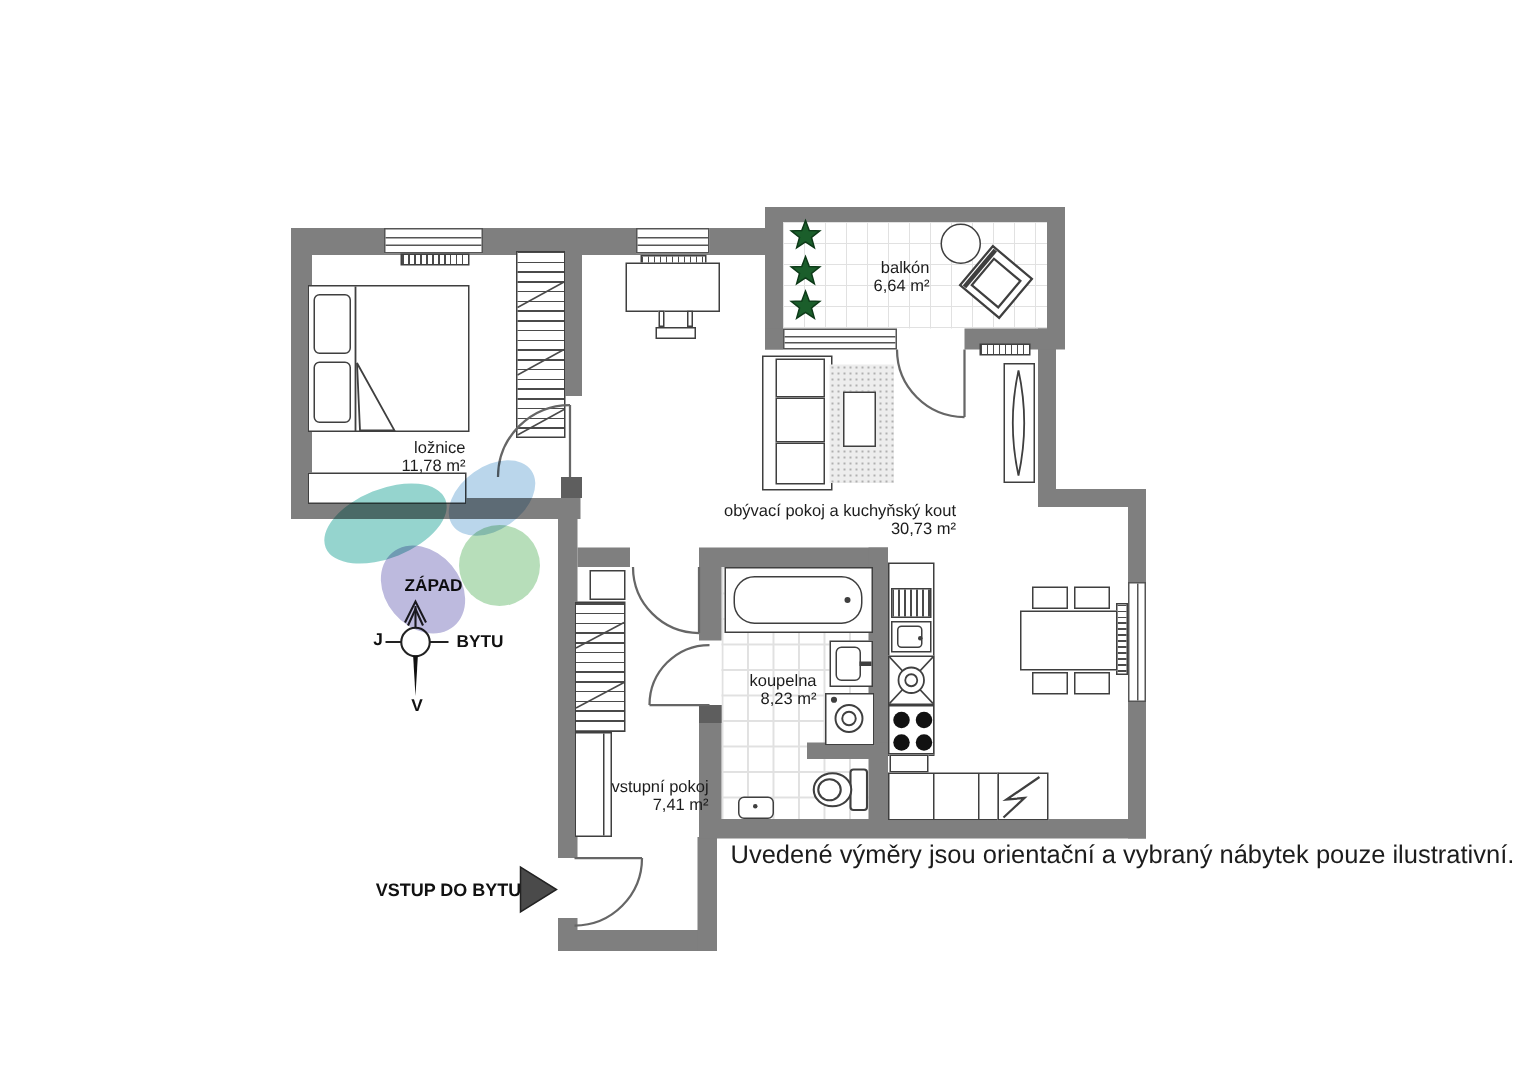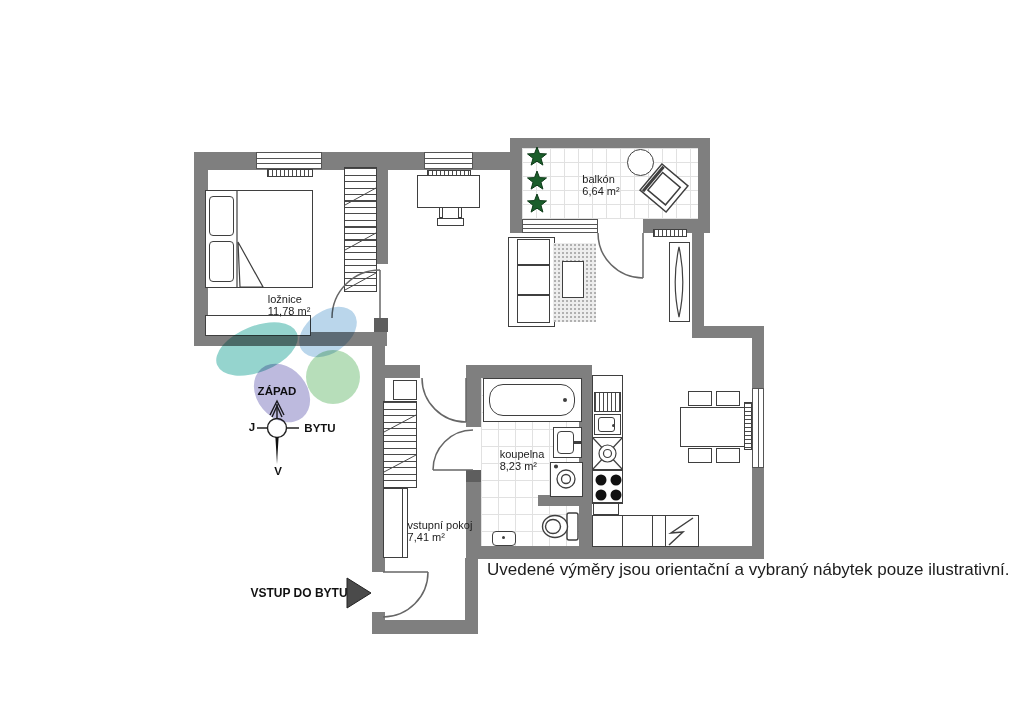--- a/index.html
+++ b/index.html
@@ -11,21 +11,21 @@
   .win{position:absolute;background:#fff;border:1px solid #555;box-sizing:border-box;}
   .win-h::before{content:"";position:absolute;left:0;right:0;top:30%;border-top:1px solid #555;}
   .win-h::after{content:"";position:absolute;left:0;right:0;top:65%;border-top:1px solid #555;}
   .win-v::before{content:"";position:absolute;top:0;bottom:0;left:45%;border-left:1px solid #555;}
   .rad{position:absolute;background:repeating-linear-gradient(90deg,#4a4a4a 0 1px,#fff 1px 4px);border:1px solid #3f3f3f;box-sizing:border-box;}
   .rad-v{position:absolute;background:repeating-linear-gradient(180deg,#4a4a4a 0 1px,#fff 1px 4px);border:1px solid #3f3f3f;box-sizing:border-box;}
   .hatch{position:absolute;background:#fff repeating-linear-gradient(180deg,#4a4a4a 0 1px,transparent 1px 6.5px);border:1.5px solid #3f3f3f;box-sizing:border-box;}
   .tile{position:absolute;background-color:#fff;
         background-image:linear-gradient(#e1e1e1 1px,transparent 1px),linear-gradient(90deg,#e1e1e1 1px,transparent 1px);}
   .stipple{position:absolute;background-color:#ededed;background-image:radial-gradient(#b0b0b0 0.8px,transparent 1px);background-size:4px 4px;}
-  .room-label{position:absolute;transform:translateX(-50%);text-align:left;
+  .room-label{position:absolute;transform:translateX(-50%);text-align:right;
               font-size:11px;line-height:11.5px;color:#1c1c1c;white-space:nowrap;}
   .room-label span{display:block;}
   .bold-label{position:absolute;transform:translateX(-50%);font-weight:bold;font-size:11.5px;
               color:#111;white-space:nowrap;}
   .note-label{position:absolute;font-size:17px;color:#1c1c1c;white-space:nowrap;}
   .svg-overlay{position:absolute;left:0;top:0;z-index:12;pointer-events:none;}
   .watermark{position:absolute;left:376px;top:316px;z-index:50;font-size:80px;font-weight:bold;
              letter-spacing:7px;line-height:80px;color:#c3c3dc;mix-blend-mode:multiply;
              pointer-events:none;white-space:nowrap;}
   .petal{position:absolute;border-radius:50%;mix-blend-mode:multiply;opacity:.85;z-index:49;pointer-events:none;}
@@ -225,30 +225,34 @@
   </svg>
 
   <div class="room-label" style="left:289px;top:294px;">
     <span>ložnice</span>
     <span>11,78 m²</span>
   </div>
   <div class="room-label" style="left:601px;top:174px;">
     <span>balkón</span>
     <span>6,64 m²</span>
   </div>
+  <div class="room-label" style="left:560px;top:336px;">
+    <span>obývací pokoj a kuchyňský kout</span>
+    <span>30,73 m²</span>
+  </div>
   <div class="room-label" style="left:522px;top:449px;">
     <span>koupelna</span>
     <span>8,23 m²</span>
   </div>
   <div class="room-label" style="left:440px;top:520px;">
     <span>vstupní pokoj</span>
     <span>7,41 m²</span>
   </div>
 
-  <div class="bold-label" style="left:277px;top:385px;">ZÁPAD</div>
+  <div class="bold-label" style="left:289px;top:385px;">ZÁPAD</div>
   <div class="bold-label" style="left:252px;top:421px;">J</div>
   <div class="bold-label" style="left:320px;top:422px;">BYTU</div>
   <div class="bold-label" style="left:278px;top:465px;">V</div>
 
   <div class="bold-label" style="left:299px;top:586px;font-size:12px;">VSTUP DO BYTU</div>
 
   <div class="note-label" style="left:487px;top:560px;">Uvedené výměry jsou orientační a vybraný nábytek pouze ilustrativní.</div>
 
   <div class="petal" style="left:214px;top:326px;width:86px;height:46px;background:#82cdc6;transform:rotate(-22deg);"></div>
   <div class="petal" style="left:296px;top:311px;width:64px;height:42px;background:#aecfe8;transform:rotate(-35deg);"></div>

